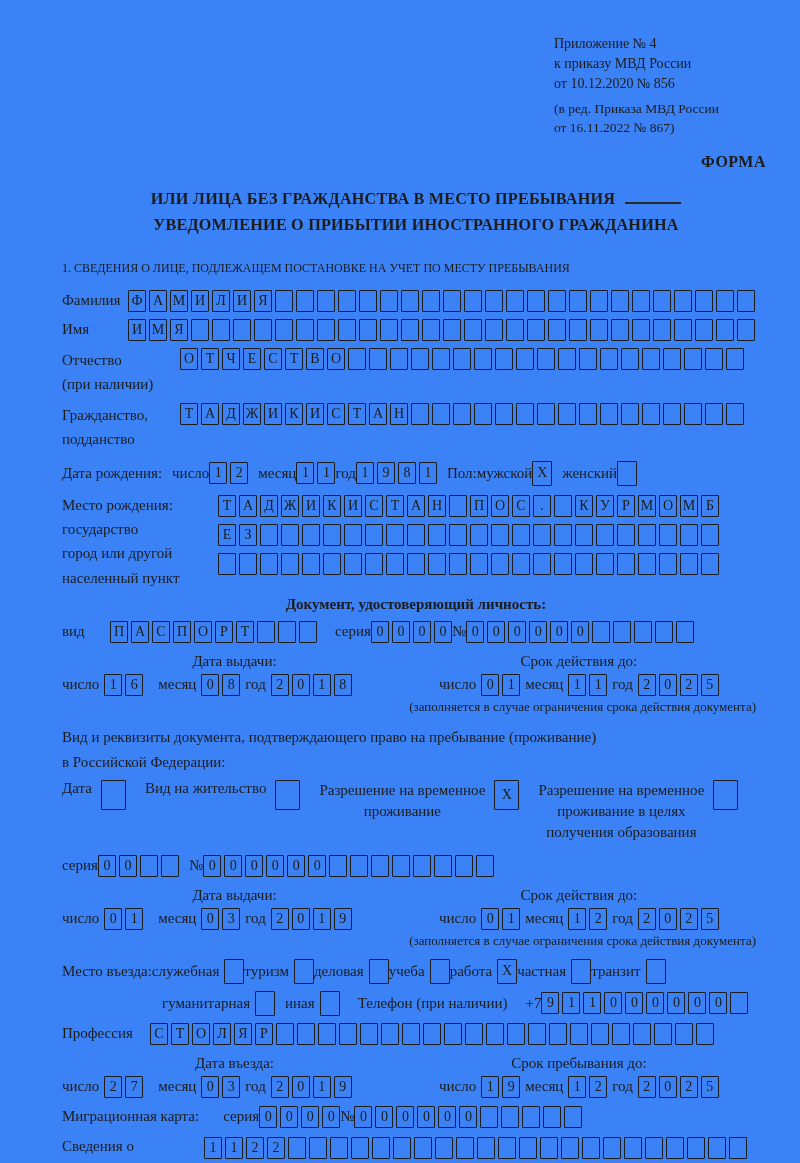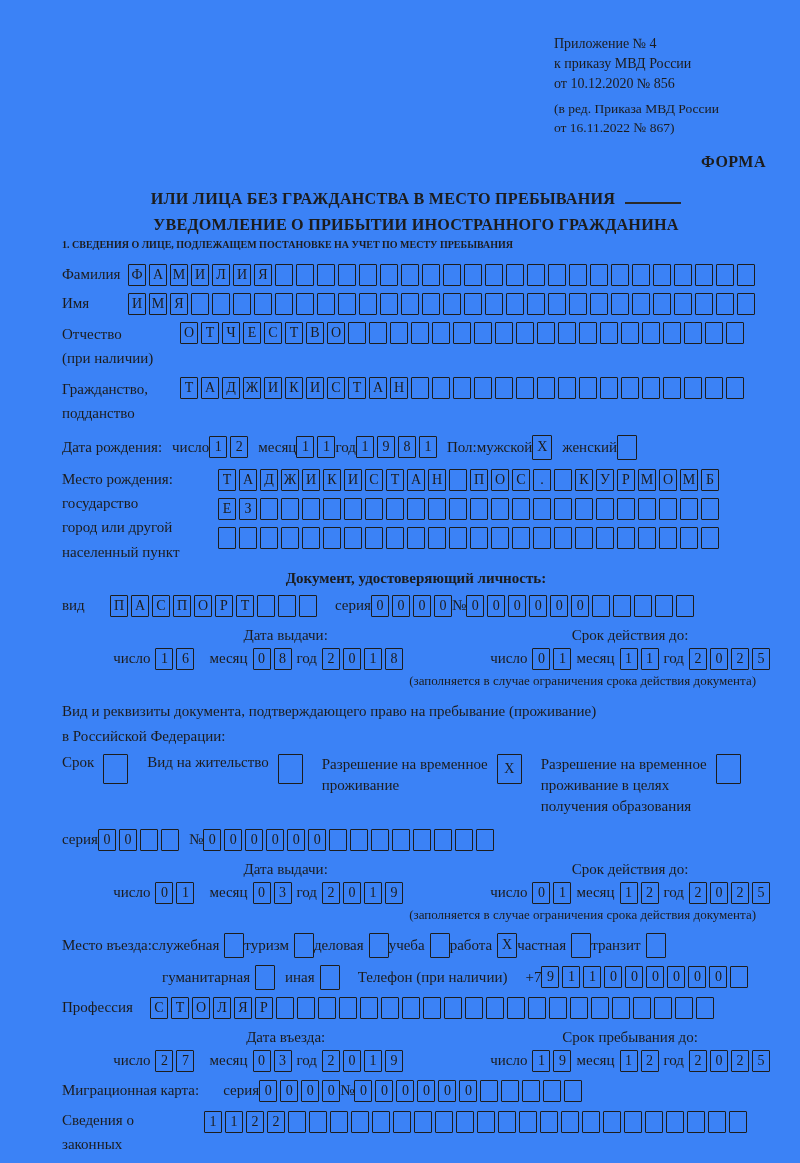--- a/index.html
+++ b/index.html
@@ -5,45 +5,45 @@
   html,body{margin:0;padding:0;background:#fff;}
   .page{position:relative;width:800px;height:1163px;box-sizing:border-box;
     padding:34px 30px 10px 62px;background:#3b82f6;color:#1c1c1c;
     font-family:"Liberation Serif","DejaVu Serif",serif;font-size:15px;overflow:hidden;}
   .hdr{width:212px;margin-left:auto;margin-right:4px;line-height:1.42;font-size:14px;}
   .hdr .ed{font-size:13.5px;}
   .hdr .gap{height:5px;}
   .forma{text-align:right;margin:16px 4px 0 0;font-weight:bold;font-size:16px;letter-spacing:.5px;}
   .title{margin-top:16px;text-align:center;font-weight:bold;font-size:16.2px;line-height:1.6;letter-spacing:.2px;}
   .uline{display:inline-block;width:56px;border-bottom:2.2px solid #2a2a2a;margin-left:10px;vertical-align:baseline;}
-  .sect{margin-bottom:14px;font-weight:bold;font-size:10px;}
+  .sect{margin-top:22px;margin-bottom:14px;font-weight:normal;font-size:12px;}
   .row{display:flex;align-items:center;column-gap:0;margin-bottom:7px;}
   .rowtop{align-items:flex-start;}
   .lbl{white-space:nowrap;}
   .w1{width:66px;flex:none;}
   .w2{width:118px;flex:none;line-height:1.6;white-space:nowrap;}
   .cells{display:inline-flex;column-gap:3px;flex:none;}
   .cell{box-sizing:border-box;width:18px;height:22px;border:1.7px solid #1d1d1d;border-radius:1px;
     display:inline-flex;align-items:center;justify-content:center;font-size:14px;flex:none;}
   .lg .cell{width:20px;height:25px;}
   .xl .cell{width:25px;height:30px;}
   .bp{display:flex;margin-bottom:6px;gap:15px;}
   .bp-lbls{width:141px;flex:none;line-height:1.62;}
   .bp-rows{display:flex;flex-direction:column;row-gap:7px;padding-top:2px;}
   .doc-h{text-align:center;font-weight:bold;margin:6px 0 8px;}
-  .dpair{display:flex;margin-bottom:3px;justify-content:flex-end;}
+  .dpair{display:flex;margin-bottom:3px;}
   .dg{display:flex;flex-direction:column;row-gap:4px;}
   .dg1{width:345px;flex:none;}
   .dg2{margin-left:32px;}
   .dg-h{text-align:center;}
   .dg-l{display:flex;align-items:center;column-gap:5px;}
   .note{text-align:right;font-size:13px;margin:1px 14px 10px 0;}
   .para{line-height:1.7;margin-bottom:4px;}
   .cbrow{display:flex;align-items:flex-start;column-gap:9px;margin:4px 0 12px;}
-  .ctr{line-height:1.4;}
+  .ctr{text-align:center;line-height:1.4;}
   .opt{display:flex;align-items:center;column-gap:5px;flex:none;}
   .indent{margin-left:100px;}
   .reps{display:flex;margin-top:2px;}
   .reps-lbls{width:142px;flex:none;line-height:1.58;}
   .reps-right{display:flex;flex-direction:column;row-gap:9px;padding-top:2px;}
   .g18{margin-left:18px;}
   .g10{margin-left:10px;}
 </style>
 </head>
 <body>
@@ -417,21 +417,21 @@
     </div>
   </div>
   <div class="note">(заполняется в случае ограничения срока действия документа)</div>
 
   <div class="para">
     <div>Вид и реквизиты документа, подтверждающего право на пребывание (проживание)</div>
     <div>в Российской Федерации:</div>
   </div>
 
   <div class="cbrow">
-    <span class="lbl">Срок</span>
+    <span class="lbl">Дата</span>
     <span class="cells xl">
         <span class="cell"></span>
       </span>
     <span class="lbl g10">Вид на жительство</span>
     <span class="cells xl">
         <span class="cell"></span>
       </span>
     <span class="ctr g10">
       <div>Разрешение на временное</div>
       <div>проживание</div>

